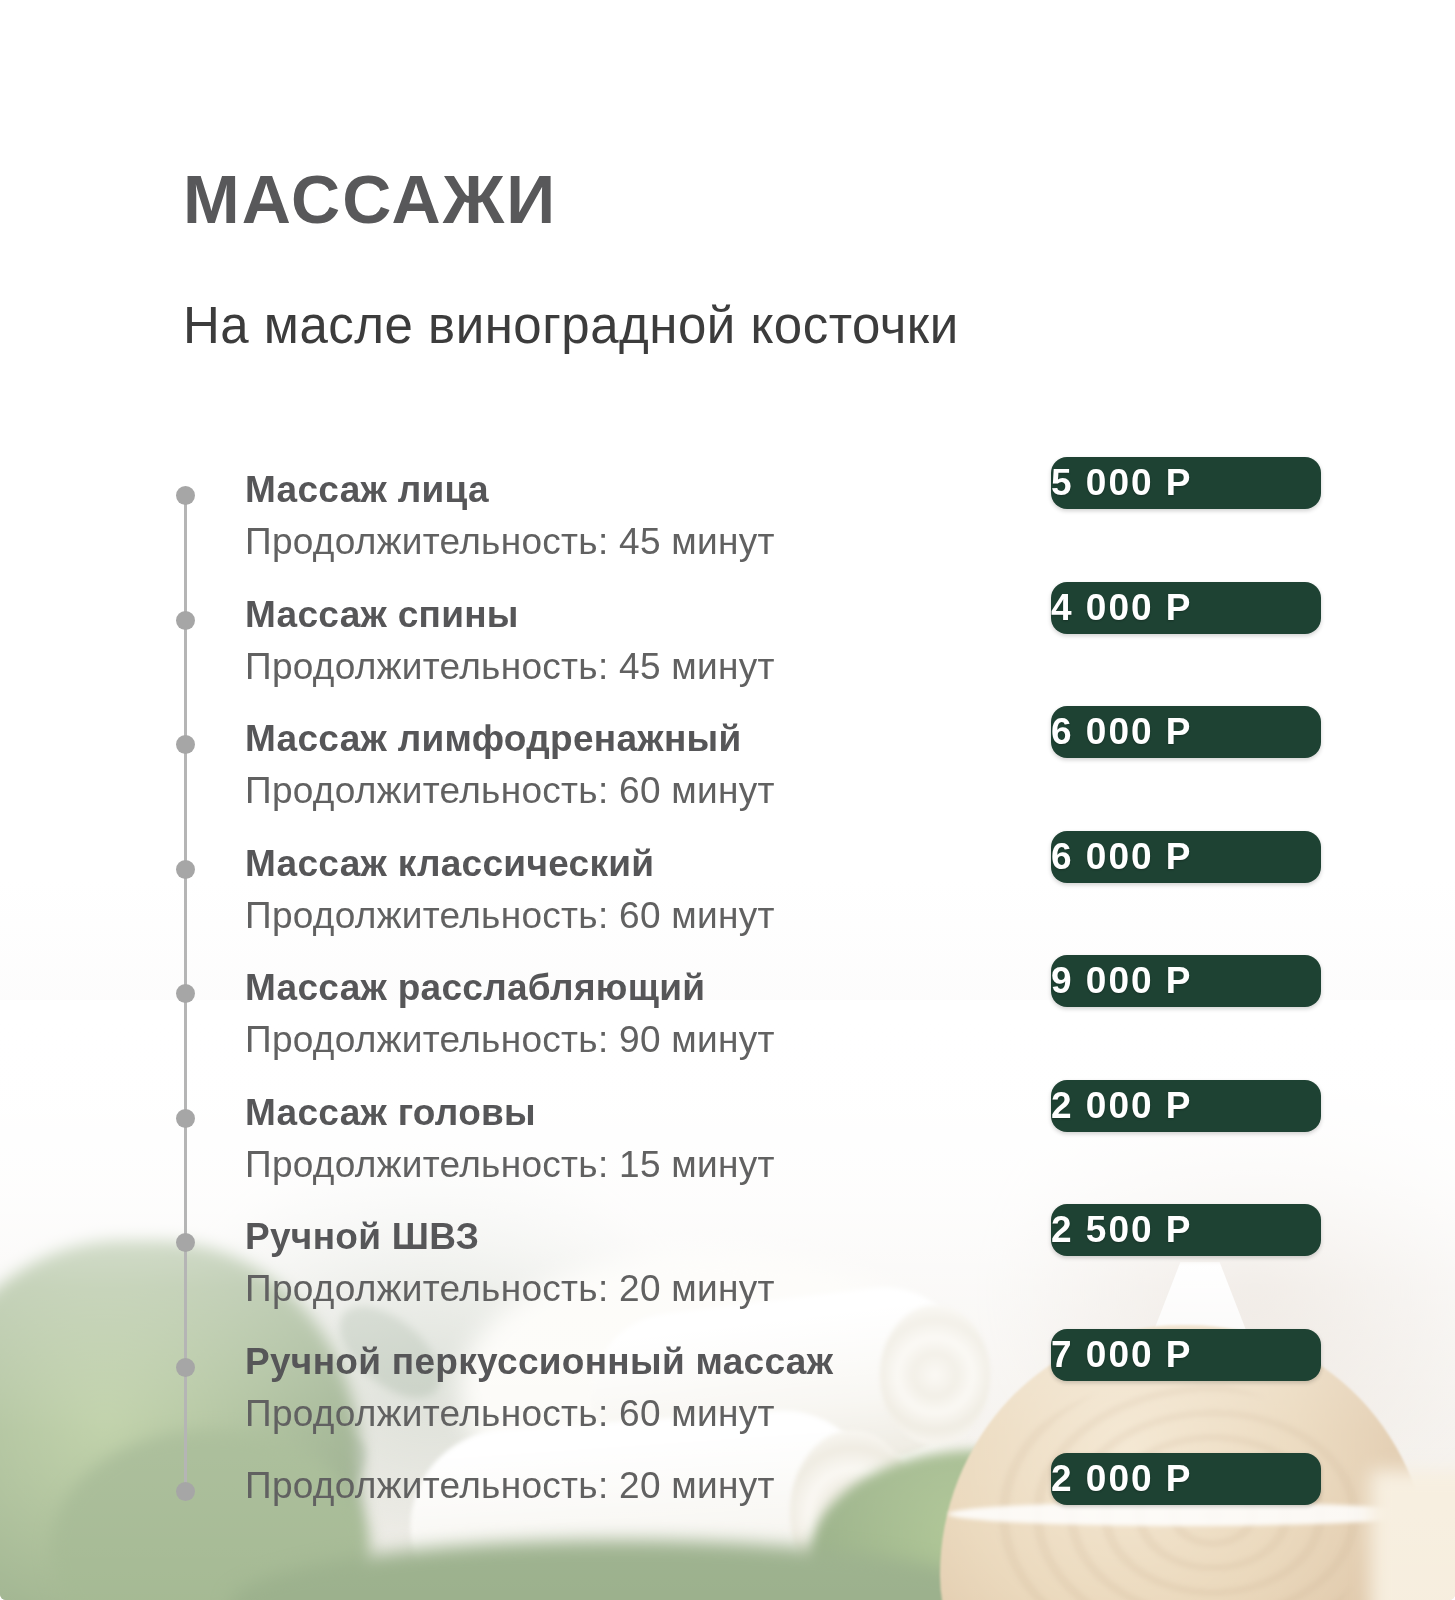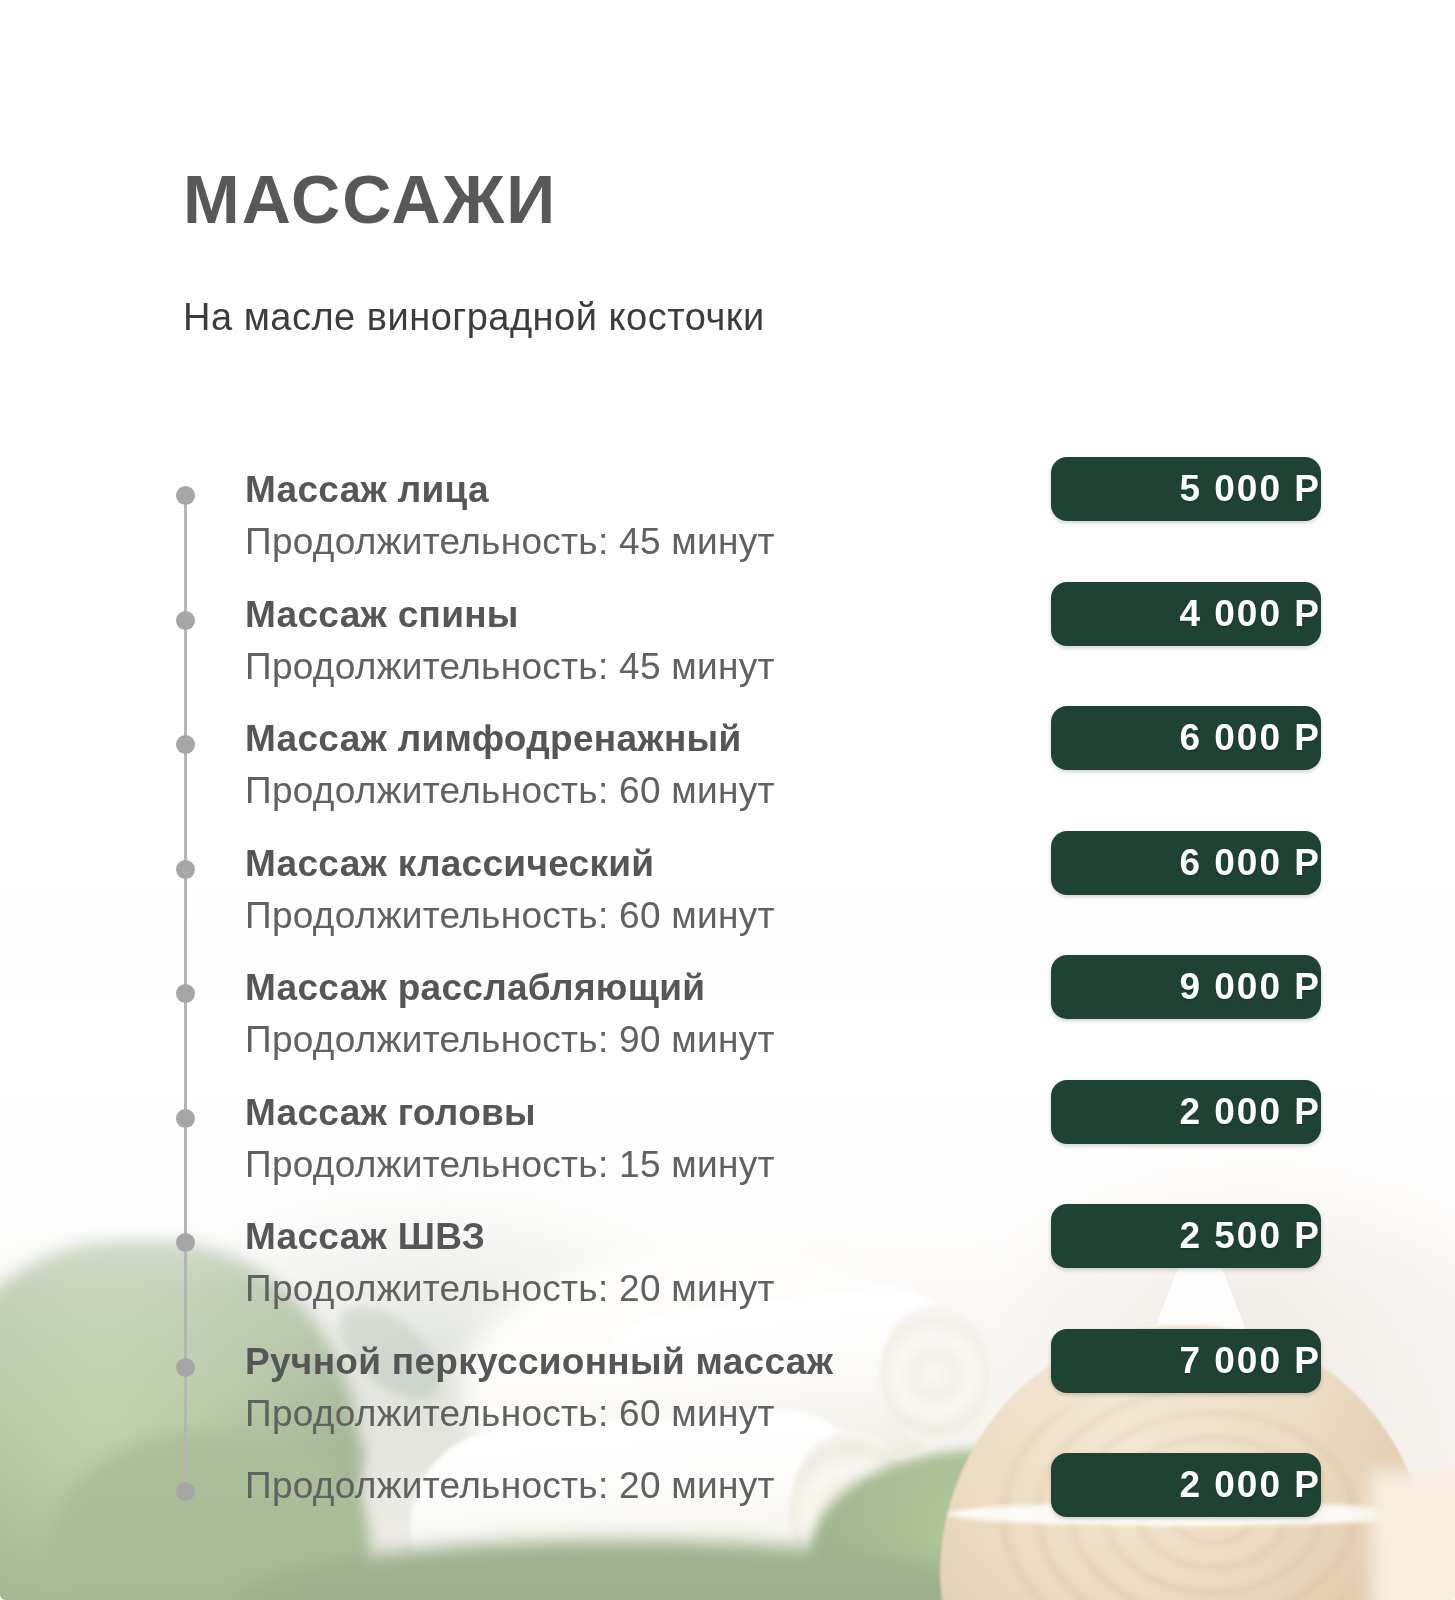--- a/index.html
+++ b/index.html
@@ -73,21 +73,21 @@
       rgba(255,255,255,0.45) 72%, rgba(255,255,255,0.40) 100%); }
 
   
   .title{
     position:absolute; left:183px; top:160px;
     font-size:68px; font-weight:800; letter-spacing:2px;
     color:var(--color-title,#58585a);
   }
   .subtitle{
     position:absolute; left:183px; top:296px;
-    font-size:38px; font-weight:400; letter-spacing:0.5px;
+    font-size:51px; font-weight:400; letter-spacing:0.5px;
     color:var(--color-subtitle,#3c3c3c);
   }
 
   .timeline-line{
     position:absolute; left:184px; top:496px; width:3px; height:996px;
     background:var(--color-timeline,#b5b5b5);
   }
 
   .list{ position:absolute; left:0; top:443px; width:1455px; }
   .row{ position:relative; height:124.5px; }
@@ -98,23 +98,23 @@
   .info{ position:absolute; left:245px; top:21px; }
   .name{
     font-size:37px; font-weight:700; line-height:52px;
     color:var(--color-name,#565658); letter-spacing:0.3px;
   }
   .dur{
     font-size:37px; font-weight:400; line-height:52px;
     color:var(--color-duration,#616161); letter-spacing:0.3px;
   }
   .badge{
-    position:absolute; left:1051px; top:14px; width:270px; height:64px;
+    position:absolute; left:1051px; top:14px; width:270px; height:52px;
     border-radius:16px; background:var(--color-badge,#1e4233);
-    display:flex; align-items:center; justify-content:flex-end;
+    display:flex; align-items:center; justify-content:flex-start;
     box-shadow:0 2px 4px rgba(0,0,0,0.18);
   }
   .badge span{
     color:#ffffff; font-size:37px; font-weight:700; letter-spacing:2px;
     text-shadow:0 1px 2px rgba(0,0,0,0.25);
   }
 </style>
 </head>
 <body>
 
@@ -216,21 +216,21 @@
         <div class="dur">Продолжительность: 15 минут</div>
       </div>
       <div class="badge">
         <span>2 000 Р</span>
       </div>
     </div>
 
     <div class="row">
       <span class="dot"></span>
       <div class="info">
-        <div class="name">Массаж ШВЗ</div>
+        <div class="name">Ручной ШВЗ</div>
         <div class="dur">Продолжительность: 20 минут</div>
       </div>
       <div class="badge">
         <span>2 500 Р</span>
       </div>
     </div>
 
     <div class="row">
       <span class="dot"></span>
       <div class="info">

